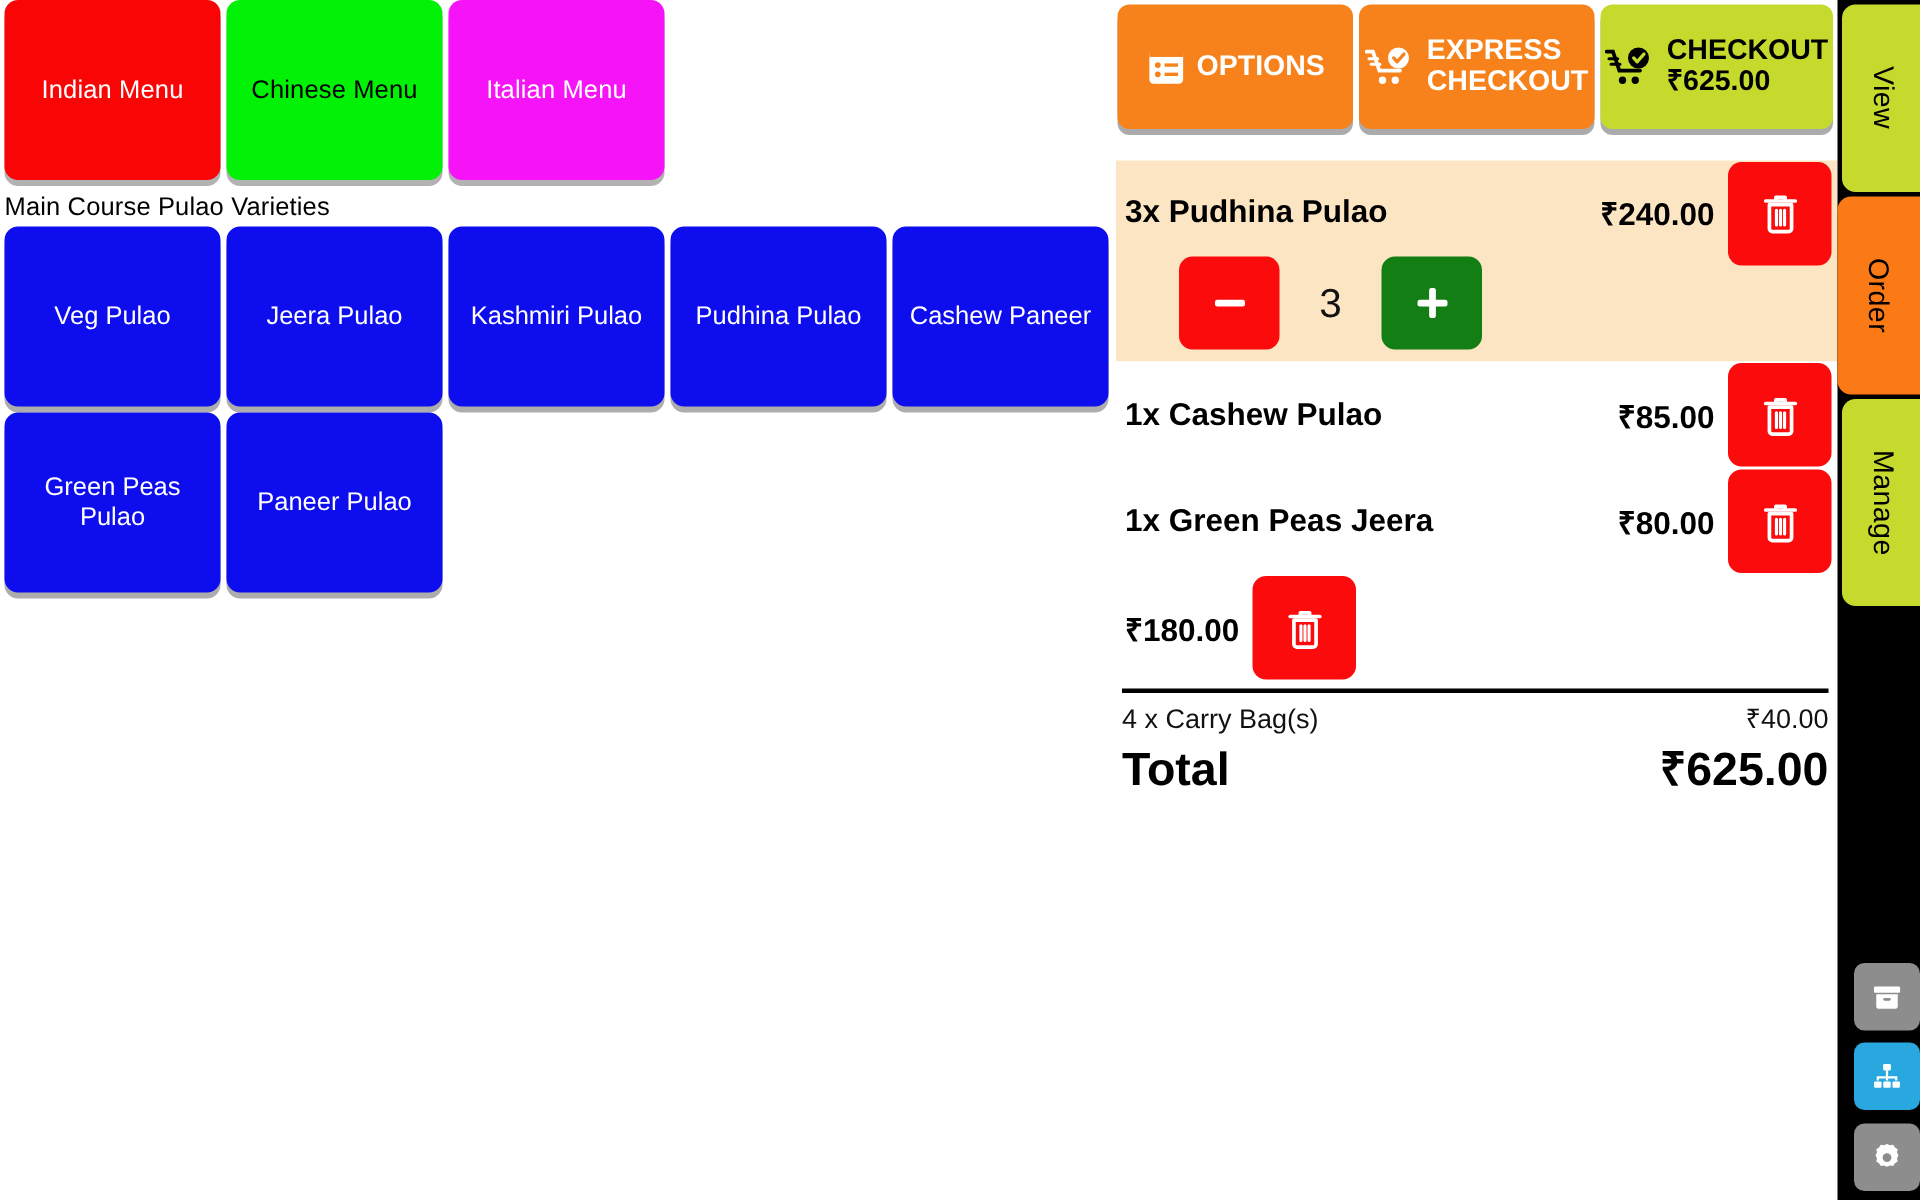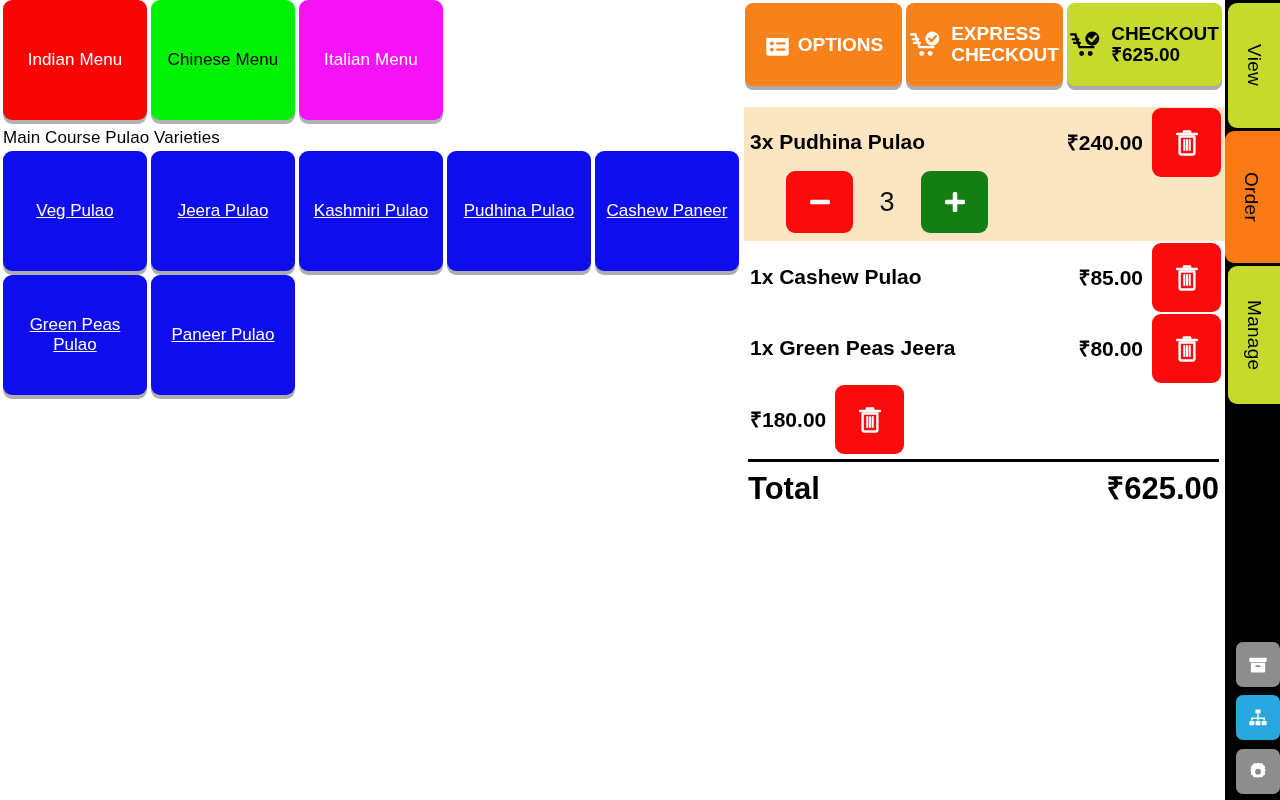--- a/index.html
+++ b/index.html
@@ -34,21 +34,21 @@
   .prod-grid { position: absolute; left: 3px; top: 151px; width: 736px; }
   .prod-row { display: flex; gap: 4px; margin-bottom: 4px; }
   .prod-btn {
     width: 144px; height: 120px;
     background: #0d0ded;
     border: none; border-radius: 9px;
     color: #ffffff; font-size: 17px; line-height: 1.18;
     display: flex; align-items: center; justify-content: center;
     text-align: center; padding: 3px;
     box-shadow: 0 4px 0 rgba(0,0,0,.32);
-    cursor: pointer; white-space: normal; text-decoration: underline;
+    cursor: pointer; white-space: normal;
   }
 
   
   #cart-pane {
     position: absolute; left: 744px; top: 0;
     width: 481px; height: 800px;
     background: #ffffff;
   }
 
   .action-row { display: flex; gap: 4px; padding: 3px 1px 0 1px; }
@@ -65,21 +65,21 @@
   #btn-checkout { width: 155px; background: #c5da2c; color: #000; font-size: 19px; line-height: 1.06; text-align: left; }
   .act-label { display: flex; flex-direction: column; }
 
   .ic { flex: 0 0 auto; display: block; }
 
   
   #cart-list { margin-top: 21px; }
   .cart-row {
     position: relative;
     min-height: 71px;
-    display: flex; align-items: flex-end;
+    display: flex; align-items: center;
     padding: 0 4px 0 6px;
     background: #ffffff;
   }
   .cart-row.selected { background: #fce5c2; flex-direction: column; align-items: stretch; padding-bottom: 8px; }
   .cart-line { display: flex; align-items: center; width: 100%; min-height: 70px; }
   .cart-name { flex: 1 1 auto; font-size: 21px; font-weight: bold; color: #000; }
   .cart-price { font-size: 21px; font-weight: bold; color: #000; padding-right: 9px; white-space: nowrap; }
   .trash-btn {
     width: 69px; height: 69px; flex: 0 0 69px;
     background: #fb0b0b; border: none; border-radius: 9px;
@@ -304,20 +304,24 @@
               <path d="M6 8.5 h12 v13 a1.6 1.6 0 0 1 -1.6 1.6 h-8.8 a1.6 1.6 0 0 1 -1.6 -1.6 z" stroke="#fff" stroke-width="2" fill="none" stroke-linejoin="round"></path>
               <path d="M9.8 11.5 v8 M12 11.5 v8 M14.2 11.5 v8" stroke="#fff" stroke-width="1.7" stroke-linecap="round"></path>
             </svg>
           </button>
         </div>
       </div>
     </div>
 
     <div id="totals">
       <div class="tot-line">
+        <span id="bag-label">4 x Carry Bag(s)</span>
+        <span id="bag-amount">₹40.00</span>
+      </div>
+      <div class="tot-line">
         <span id="total-label">Total</span>
         <span id="total-amount">₹625.00</span>
       </div>
     </div>
   </div>
 
   <div id="sidebar">
 
     <button id="tab-view" class="vtab">
       <span>View</span>

